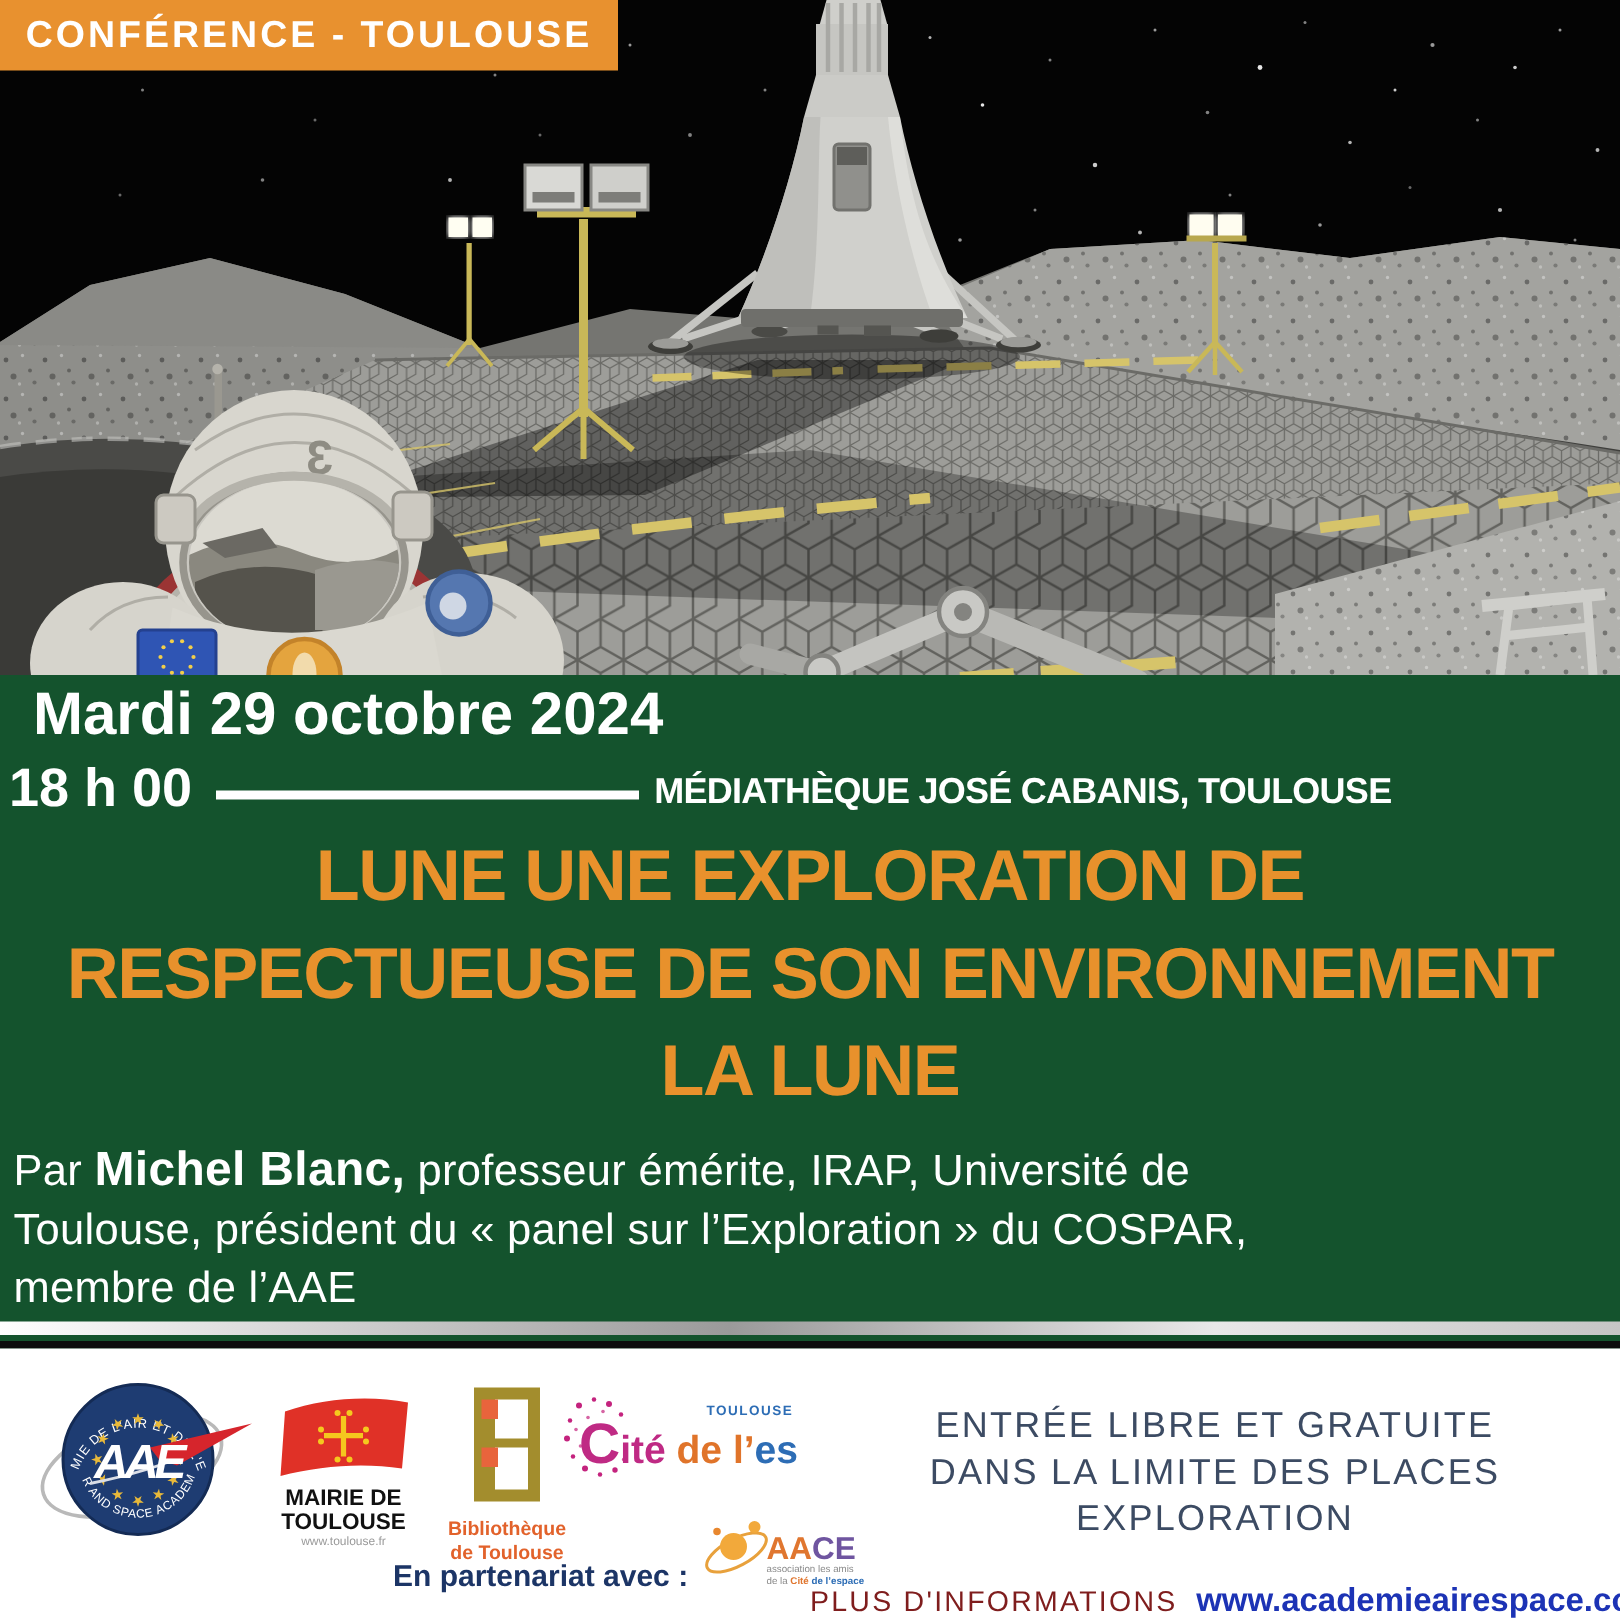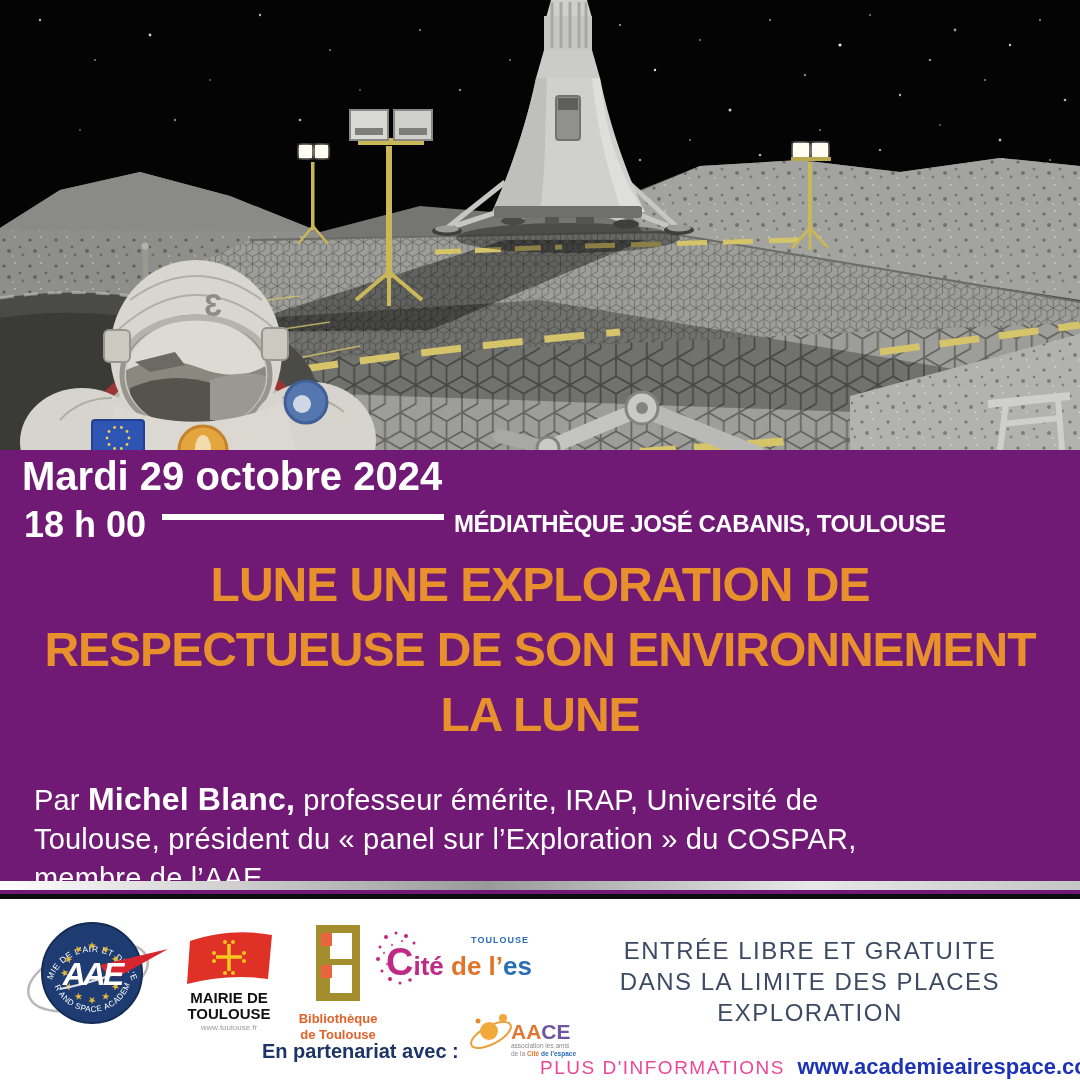--- a/index.html
+++ b/index.html
@@ -4,42 +4,42 @@
 <style>
   html,body{margin:0;padding:0;background:#111;}
   .poster{position:relative;width:1080px;height:1080px;margin:0 auto;background:#262626;
           font-family:"Liberation Sans",sans-serif;overflow:hidden;}
   
   .photo{position:absolute;top:0;left:0;width:1080px;height:450px;background:#000;}
   .banner{position:absolute;top:0;left:0;width:412px;height:47px;background:#E8912F;
           display:flex;align-items:center;justify-content:center;z-index:5;}
   .banner span{color:#fff;font-weight:bold;font-size:25px;letter-spacing:2px;}
   
-  .info{position:absolute;top:450px;left:0;width:1080px;height:551px;background:#701a75;color:#fff;}
+  .info{position:absolute;top:450px;left:0;width:1080px;height:551px;background:#14532d;color:#fff;}
   .date{position:absolute;left:22px;top:4px;font-size:40px;font-weight:bold;}
-  .time-row{position:absolute;left:24px;top:54px;right:20px;display:flex;}
+  .time-row{position:absolute;left:6px;top:54px;right:20px;display:flex;align-items:center;}
   .time{font-size:36px;font-weight:bold;white-space:nowrap;}
   .rule{width:282px;height:6px;background:#fff;margin:10px 10px 0 16px;flex:none;}
   .venue{font-size:24px;font-weight:bold;letter-spacing:-0.5px;margin-top:6px;white-space:nowrap;}
   .title{position:absolute;left:0;top:102px;width:100%;text-align:center;color:#E8912C;
          font-weight:bold;font-size:48px;line-height:65px;letter-spacing:-1px;}
-  .speaker{position:absolute;left:34px;top:310px;font-size:29px;line-height:39px;letter-spacing:0.2px;margin-top:20px;}
+  .speaker{position:absolute;left:9px;top:310px;font-size:29px;line-height:39px;letter-spacing:0.2px;}
   .speaker b{font-size:32px;}
   .divider-silver{position:absolute;left:0;top:431px;width:100%;height:9px;
          background:linear-gradient(90deg,#ffffff 0%,#9a9a9a 45%,#e8e8e8 75%,#c5c5c5 100%);}
   .divider-black{position:absolute;left:0;top:444px;width:100%;height:5px;background:#0d0d0d;}
   
   .footer{position:absolute;top:899px;left:0;width:1080px;height:181px;background:#ffffff;}
   .logo{position:absolute;}
   .partnership{position:absolute;left:262px;top:110px;display:flex;align-items:flex-end;}
   .partnership .plabel{color:#1c3566;font-weight:bold;font-size:20px;margin-right:10px;}
   .right-block{position:absolute;left:540px;top:36px;width:540px;text-align:center;color:#3C4B63;}
   .entry-line{font-size:24px;letter-spacing:1.5px;line-height:31px;font-weight:500;}
   .info-row{margin-top:26px;white-space:nowrap;}
-  .info-label{color:#ec4899;font-size:19px;letter-spacing:1.5px;}
+  .info-label{color:#7f1d1d;font-size:19px;letter-spacing:1.5px;}
   .info-url{color:#1C33B5;font-weight:bold;font-size:22px;margin-left:8px;cursor:pointer;}
   svg text{font-family:"Liberation Sans",sans-serif;}
 </style>
 </head>
 <body>
 
 <div class="poster">
 
   <div class="photo">
     <svg width="1080" height="450" viewBox="0 0 1080 450">
@@ -285,20 +285,23 @@
           <circle cx="127" cy="431.5" r="1.4"></circle>
         </g>
         <circle cx="203" cy="450" r="24" fill="#e4a43e" stroke="#c3832a" stroke-width="3"></circle>
         <ellipse cx="203" cy="449" rx="8" ry="14" fill="#f5e9c8" opacity=".8"></ellipse>
         <circle cx="306" cy="402" r="21" fill="#5577b0" stroke="#3f5f96" stroke-width="3"></circle>
         <circle cx="302" cy="404" r="9" fill="#cfd7e4"></circle>
       </g>
     </svg>
 
     
+    <div class="banner">
+      <span>CONFÉRENCE - TOULOUSE</span>
+    </div>
   </div>
 
   <div class="info">
     <div class="date">Mardi 29 octobre 2024</div>
     <div class="time-row">
       <span class="time">18 h 00</span>
       <span class="rule"></span>
       <span class="venue">MÉDIATHÈQUE JOSÉ CABANIS, TOULOUSE</span>
     </div>
     <div class="title">

